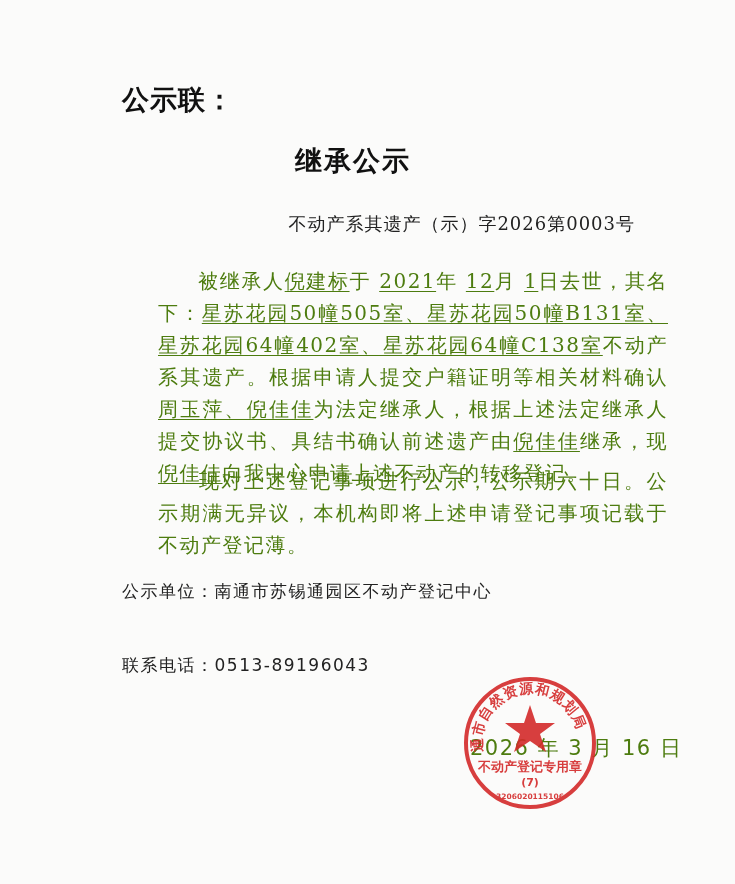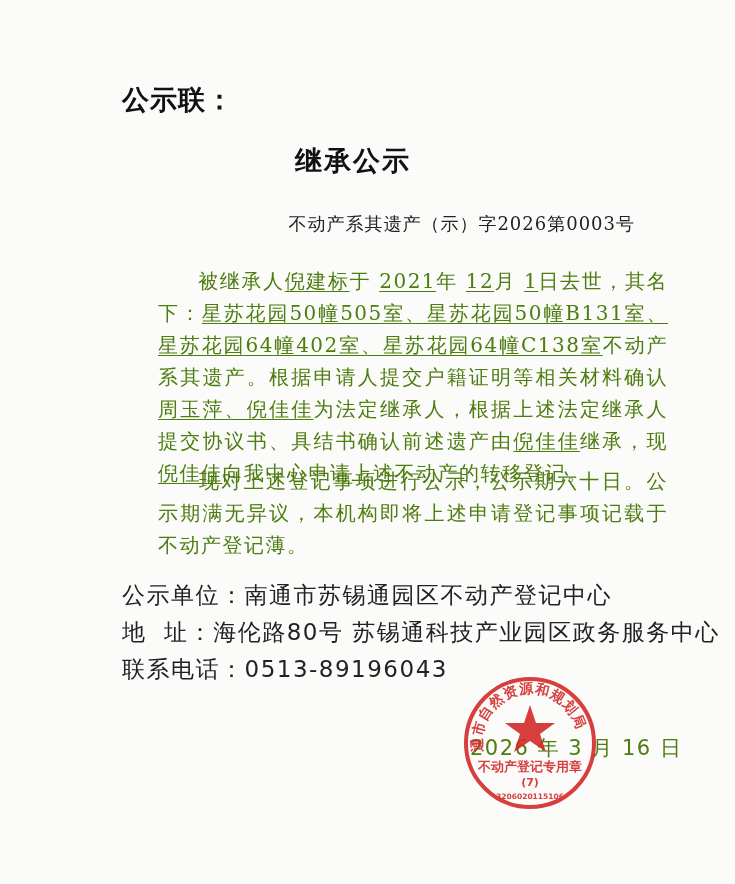--- a/index.html
+++ b/index.html
@@ -32,21 +32,21 @@
       text-align: justify;
       margin-left: 36px;
     }
     .para .indent { display: inline-block; width: 40px; }
     .u { text-decoration: underline; text-decoration-thickness: 1px; text-underline-offset: 3px; }
     .p1 { top: 265px; }
     .p2 { top: 465px; }
     .info {
       position: absolute; left: 122px;
       font-family: "DejaVu Sans", "Liberation Sans", sans-serif;
-      font-size: 23px; letter-spacing: 1.5px; color: #222;
+      font-size: 17px; letter-spacing: 1.5px; color: #222;
     }
     .i1 { top: 580px; }
     .i2 { top: 617px; }
     .i3 { top: 654px; }
     .date {
       position: absolute; left: 470px; top: 734px;
       font-family: "DejaVu Sans", "Liberation Sans", sans-serif;
       font-size: 21px; letter-spacing: 1.5px; color: #4d7c0f; z-index: 1;
     }
     .stamp {
@@ -69,23 +69,20 @@
     <span class="u">1</span><span>日去世，其名下：</span><span class="u">星苏花园50幢505室、星苏花园50幢B131室、星苏花园64幢402室、星苏花园64幢C138室</span><span>不动产系其遗产。根据申请人提交户籍证明等相关材料确认</span><span class="u">周玉萍、倪佳佳</span><span>为法定继承人，根据上述法定继承人提交协议书、具结书确认前述遗产由</span><span class="u">倪佳佳</span><span>继承，现</span><span class="u">倪佳佳</span><span>向我中心申请上述不动产的转移登记。</span>
   </div>
 
   <div class="para p2">
     <span class="indent"></span><span>现对上述登记事项进行公示，公示期六十日。公示期满无异议，本机构即将上述申请登记事项记载于不动产登记薄。</span>
   </div>
 
   <div class="info i1">
     <span>公示单位：</span><span>南通市苏锡通园区不动产登记中心</span>
   </div>
-  <div class="info i2">
-    <span style="white-space:pre">地  址：</span><span>海伦路80号 苏锡通科技产业园区政务服务中心</span>
-  </div>
   <div class="info i3">
     <span>联系电话：</span><span>0513-89196043</span>
   </div>
 
   <div class="date">2026 年 3 月 16 日</div>
 
   <svg class="stamp" viewBox="0 0 136 136">
     <defs>
       <path id="arc" d="M 22 80 A 48 48 0 1 1 114 80"></path>
     </defs>

